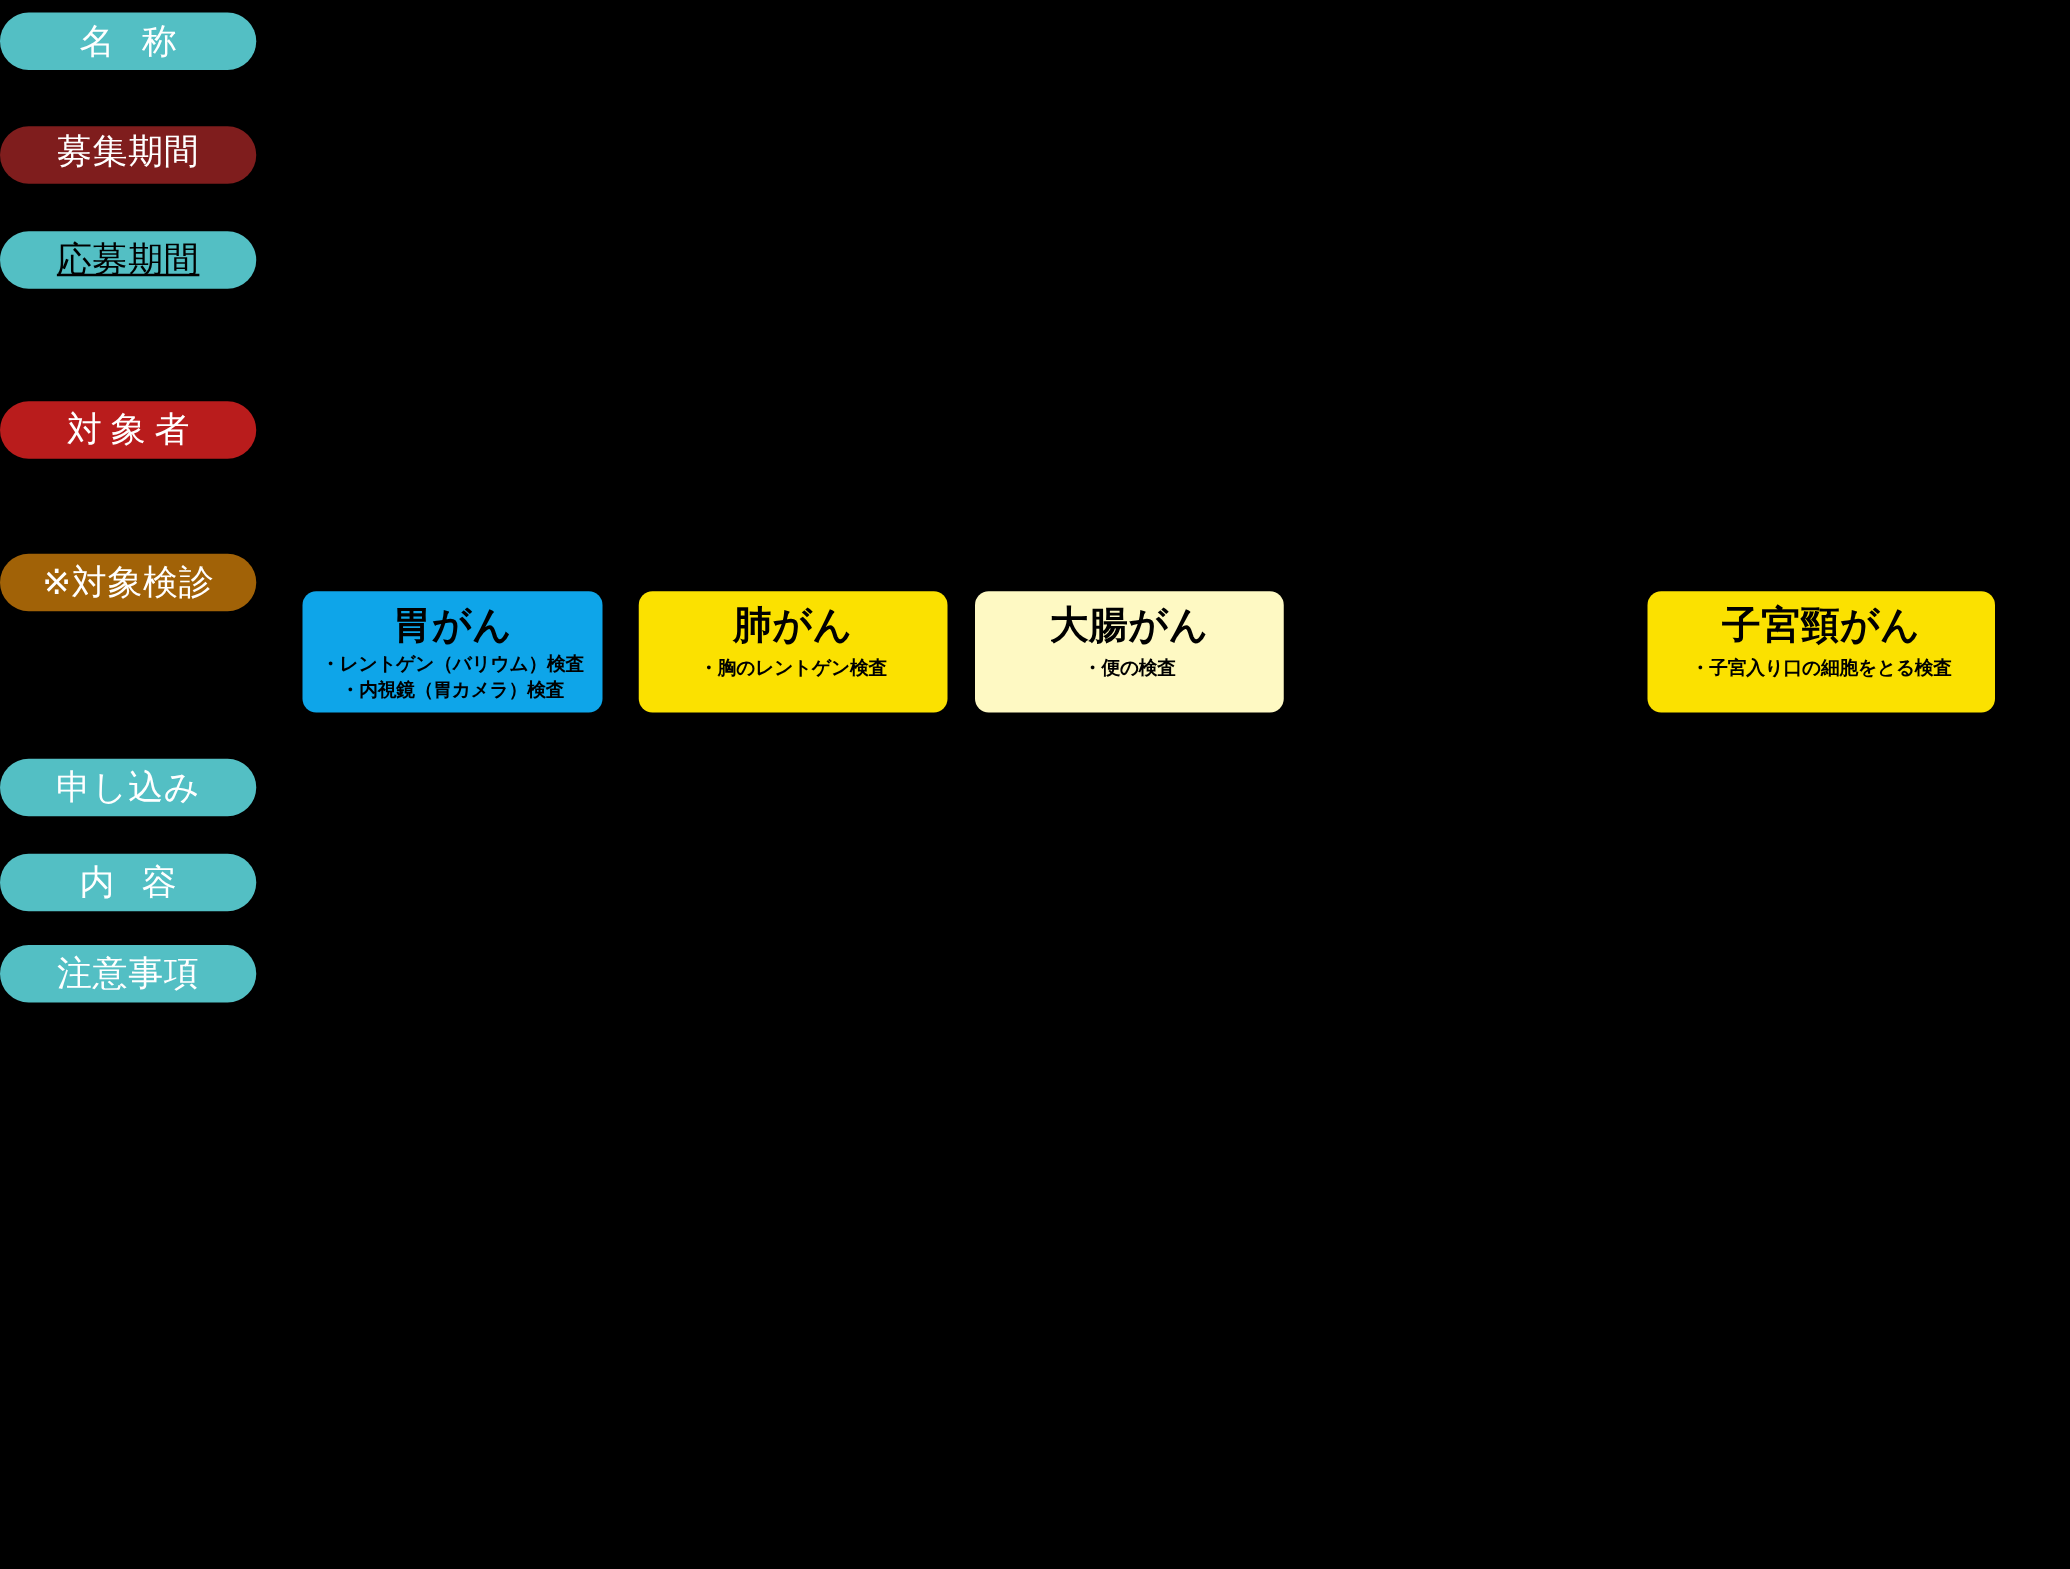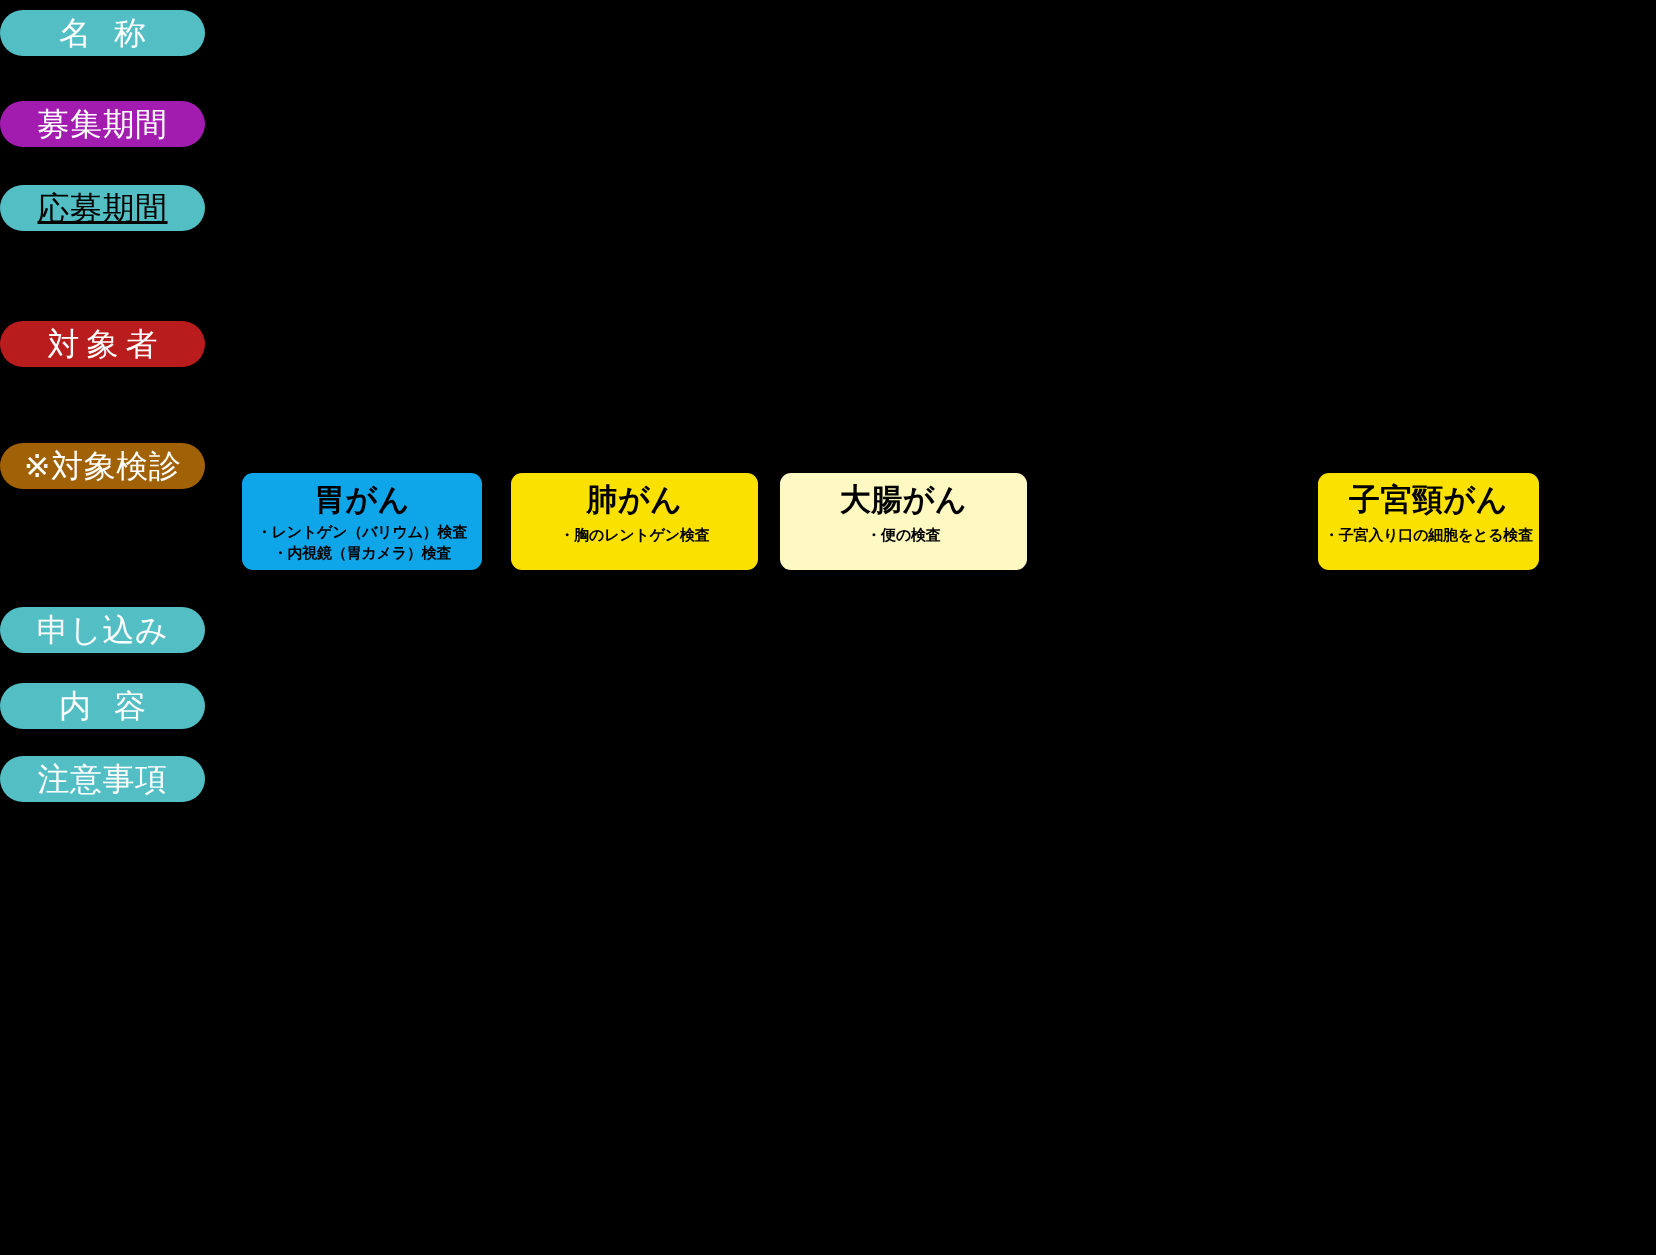--- a/index.html
+++ b/index.html
@@ -28,21 +28,21 @@
     position: absolute;
     left: 0;
     width: 205px;
     height: 46px;
     border-radius: 23px;
     background: #53bfc4;
     color: #ffffff;
     display: flex;
     align-items: center;
     justify-content: center;
-    font-size: 32px;
+    font-size: 28px;
     font-weight: 400;
     letter-spacing: 0.5px;
     line-height: 1;
     box-sizing: border-box;
     user-select: none;
   }
   .label-pill.spaced {
     letter-spacing: 7px;
     text-indent: 7px;
   }
@@ -93,21 +93,21 @@
   }
   .card-detail.single {
     margin-top: 3px;
   }
 </style>
 </head>
 <body>
 
 <div id="label-column">
     <div class="label-pill spaced" style="top: 10px; background: rgb(83, 191, 196); color: rgb(255, 255, 255);">名 称</div>
-    <div class="label-pill" style="top: 101px; background: #a21caf; color: rgb(255, 255, 255);">募集期間</div>
+    <div class="label-pill" style="top: 101px; background: #7f1d1d; color: rgb(255, 255, 255); font-family: Liberation Mono, monospace;">募集期間</div>
     <div class="label-pill" style="top: 185px; background: rgb(83, 191, 196); color: #000000; text-decoration: underline;">応募期間</div>
     <div class="label-pill spaced" style="top: 321px; background: #b91c1c; color: rgb(255, 255, 255);">対象者</div>
     <div class="label-pill" style="top: 443px; background: #a16207; color: rgb(255, 255, 255);">※対象検診</div>
     <div class="label-pill" style="top: 607px; background: rgb(83, 191, 196); color: rgb(255, 255, 255);">申し込み</div>
     <div class="label-pill spaced" style="top: 683px; background: rgb(83, 191, 196); color: rgb(255, 255, 255);">内 容</div>
     <div class="label-pill" style="top: 756px; background: rgb(83, 191, 196); color: rgb(255, 255, 255);">注意事項</div>
   </div>
 <div id="cards-row">
     <div class="screening-card" style="left: 242px; width: 240px; background: #0ea5e9; color: rgb(0, 0, 0);">
       <div class="card-title">胃がん</div>
@@ -121,19 +121,19 @@
       <ul class="card-detail-list">
         <li class="card-detail single">・胸のレントゲン検査</li>
       </ul>
     </div>
     <div class="screening-card" style="left: 780px; width: 247px; background: #fef9c3; color: rgb(0, 0, 0);">
       <div class="card-title">大腸がん</div>
       <ul class="card-detail-list">
         <li class="card-detail single">・便の検査</li>
       </ul>
     </div>
-    <div class="screening-card" style="left: 1318px; width: 221px; background: rgb(251, 225, 0); color: rgb(0, 0, 0);">
+    <div class="screening-card" style="left: 1318px; width: 278px; background: rgb(251, 225, 0); color: rgb(0, 0, 0);">
       <div class="card-title">子宮頸がん</div>
       <ul class="card-detail-list">
         <li class="card-detail single">・子宮入り口の細胞をとる検査</li>
       </ul>
     </div>
   </div>
 
 </body></html>

